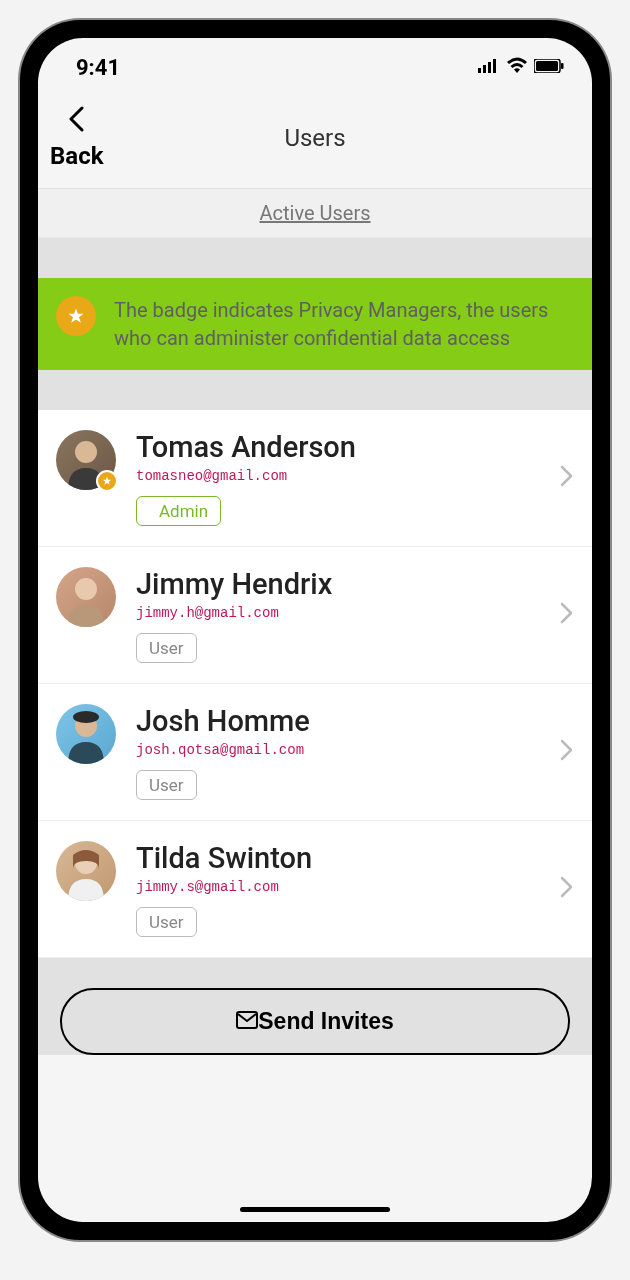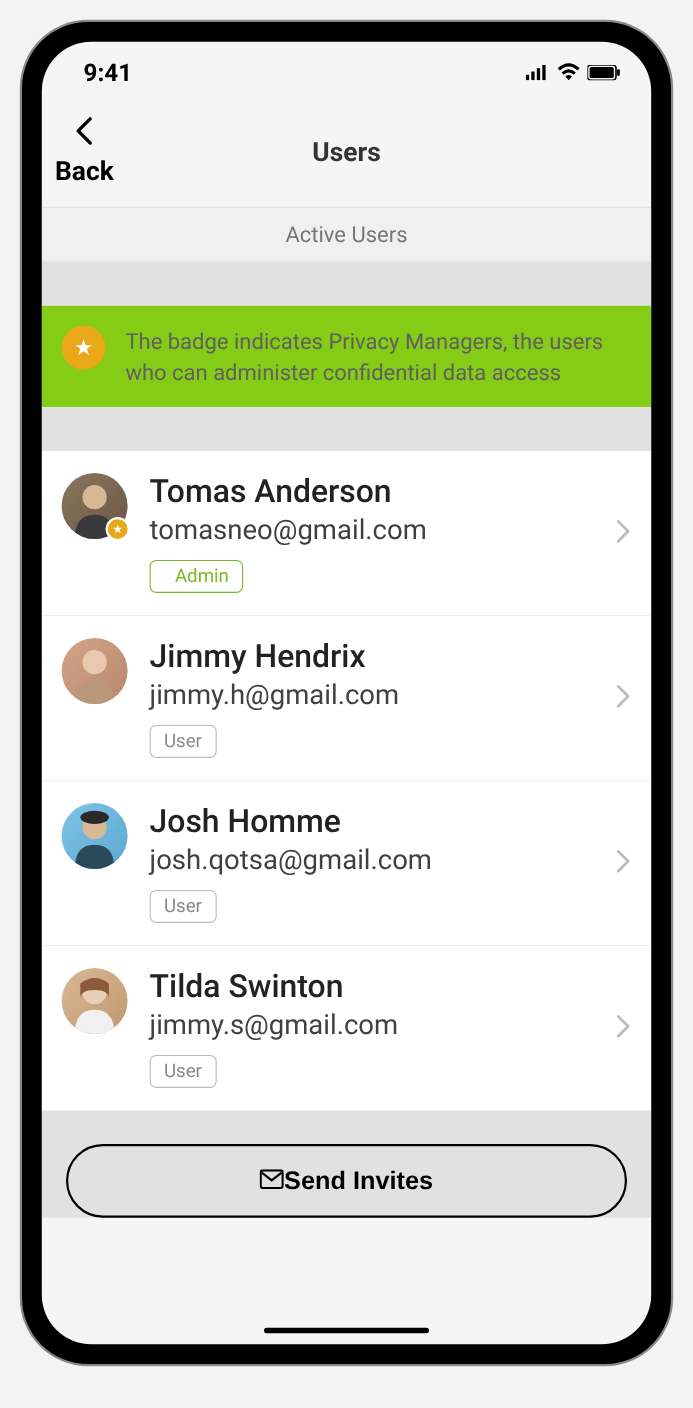--- a/index.html
+++ b/index.html
@@ -59,31 +59,32 @@
       font-size: 24px;
       font-weight: 700;
       cursor: pointer;
       flex-direction: column;
     }
     .nav-title {
       position: absolute;
       left: 50%;
       transform: translateX(-50%);
       font-size: 24px;
-      font-weight: 700;
+      font-weight: 400;
       color: #333;
     }
     .section-header {
       background: #f0f0f0;
       text-align: center;
       padding: 12px 0;
       color: #777;
       font-size: 20px;
       border-top: 1px solid #e2e2e2;
       border-bottom: 1px solid #e8e8e8;
+      text-decoration: underline;
     }
     .spacer {
       height: 40px;
       background: #e1e1e1;
     }
     .info-banner {
       background: #84cc16;
       display: flex;
       align-items: flex-start;
       padding: 18px 18px;
@@ -149,23 +150,24 @@
     }
     .mini-badge svg { fill: #fff; width: 10px; height: 10px; }
     .user-info { flex: 1; }
     .user-name {
       font-size: 29px;
       color: #222;
       font-weight: 500;
       margin-bottom: 4px;
     }
     .user-email {
-      font-size: 25px;
-      color: #404040;
+      font-size: 14px;
+      color: #be185d;
       margin-bottom: 12px;
+      font-family: Liberation Mono, monospace;
     }
     .role-badge {
       display: inline-block;
       padding: 4px 12px;
       border-radius: 6px;
       font-size: 17px;
       border: 1.5px solid;
     }
     .role-admin {
       color: #7ab829;

